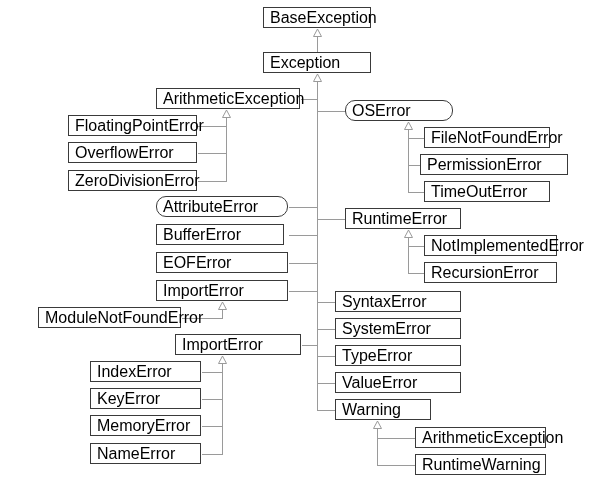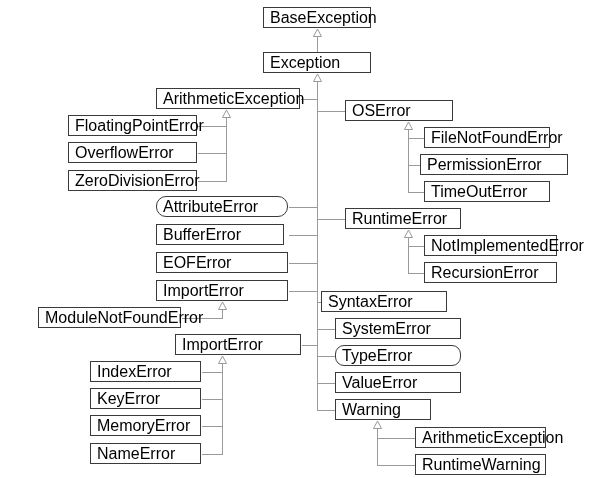--- a/index.html
+++ b/index.html
@@ -68,35 +68,35 @@
       <path d="M 222.5 356 L 218.5 363.5 L 226.5 363.5 Z" fill="#ffffff" stroke="#9a9a9a" stroke-width="1"></path>
       <path d="M 377.5 421 L 373.5 428.5 L 381.5 428.5 Z" fill="#ffffff" stroke="#9a9a9a" stroke-width="1"></path>
     </svg>
   <div id="nodes">
       <div class="node" style="left: 263px; top: 7px; width: 108px; height: 21px;">BaseException</div>
       <div class="node" style="left: 263px; top: 52px; width: 108px; height: 21px;">Exception</div>
       <div class="node" style="left: 156px; top: 88px; width: 144px; height: 21px;">ArithmeticException</div>
       <div class="node" style="left: 68px; top: 115px; width: 129px; height: 21px;">FloatingPointError</div>
       <div class="node" style="left: 68px; top: 142px; width: 129px; height: 21px;">OverflowError</div>
       <div class="node" style="left: 68px; top: 170px; width: 129px; height: 21px;">ZeroDivisionError</div>
-      <div class="node" style="left: 345px; top: 100px; width: 108px; height: 21px;">OSError</div>
+      <div class="node" style="left: 345px; top: 100px; width: 108px; height: 21px; border-radius: 10px;">OSError</div>
       <div class="node" style="left: 424px; top: 127px; width: 126px; height: 21px;">FileNotFoundError</div>
       <div class="node" style="left: 420px; top: 154px; width: 148px; height: 21px; text-align: right;">PermissionError</div>
       <div class="node" style="left: 424px; top: 181px; width: 126px; height: 21px;">TimeOutError</div>
       <div class="node" style="left: 156px; top: 196px; width: 132px; height: 21px; border-radius: 10px;">AttributeError</div>
       <div class="node" style="left: 156px; top: 224px; width: 128px; height: 21px;">BufferError</div>
       <div class="node" style="left: 156px; top: 252px; width: 132px; height: 21px;">EOFError</div>
       <div class="node" style="left: 156px; top: 280px; width: 132px; height: 21px;">ImportError</div>
       <div class="node" style="left: 38px; top: 307px; width: 143px; height: 21px;">ModuleNotFoundError</div>
       <div class="node" style="left: 345px; top: 208px; width: 116px; height: 21px;">RuntimeError</div>
       <div class="node" style="left: 424px; top: 235px; width: 133px; height: 21px;">NotImplementedError</div>
       <div class="node" style="left: 424px; top: 262px; width: 133px; height: 21px;">RecursionError</div>
-      <div class="node" style="left: 321px; top: 291px; width: 126px; height: 21px;">SyntaxError</div>
+      <div class="node" style="left: 335px; top: 291px; width: 126px; height: 21px;">SyntaxError</div>
       <div class="node" style="left: 335px; top: 318px; width: 126px; height: 21px;">SystemError</div>
-      <div class="node" style="left: 335px; top: 345px; width: 126px; height: 21px; border-radius: 9px;">TypeError</div>
+      <div class="node" style="left: 335px; top: 345px; width: 126px; height: 21px;">TypeError</div>
       <div class="node" style="left: 335px; top: 372px; width: 126px; height: 21px;">ValueError</div>
       <div class="node" style="left: 175px; top: 334px; width: 126px; height: 21px;">ImportError</div>
       <div class="node" style="left: 90px; top: 361px; width: 111px; height: 21px;">IndexError</div>
       <div class="node" style="left: 90px; top: 388px; width: 111px; height: 21px;">KeyError</div>
       <div class="node" style="left: 90px; top: 415px; width: 111px; height: 21px;">MemoryError</div>
       <div class="node" style="left: 90px; top: 443px; width: 111px; height: 21px;">NameError</div>
       <div class="node" style="left: 335px; top: 399px; width: 96px; height: 21px;">Warning</div>
       <div class="node" style="left: 415px; top: 427px; width: 131px; height: 21px;">ArithmeticException</div>
       <div class="node" style="left: 415px; top: 454px; width: 131px; height: 21px;">RuntimeWarning</div>
     </div>

